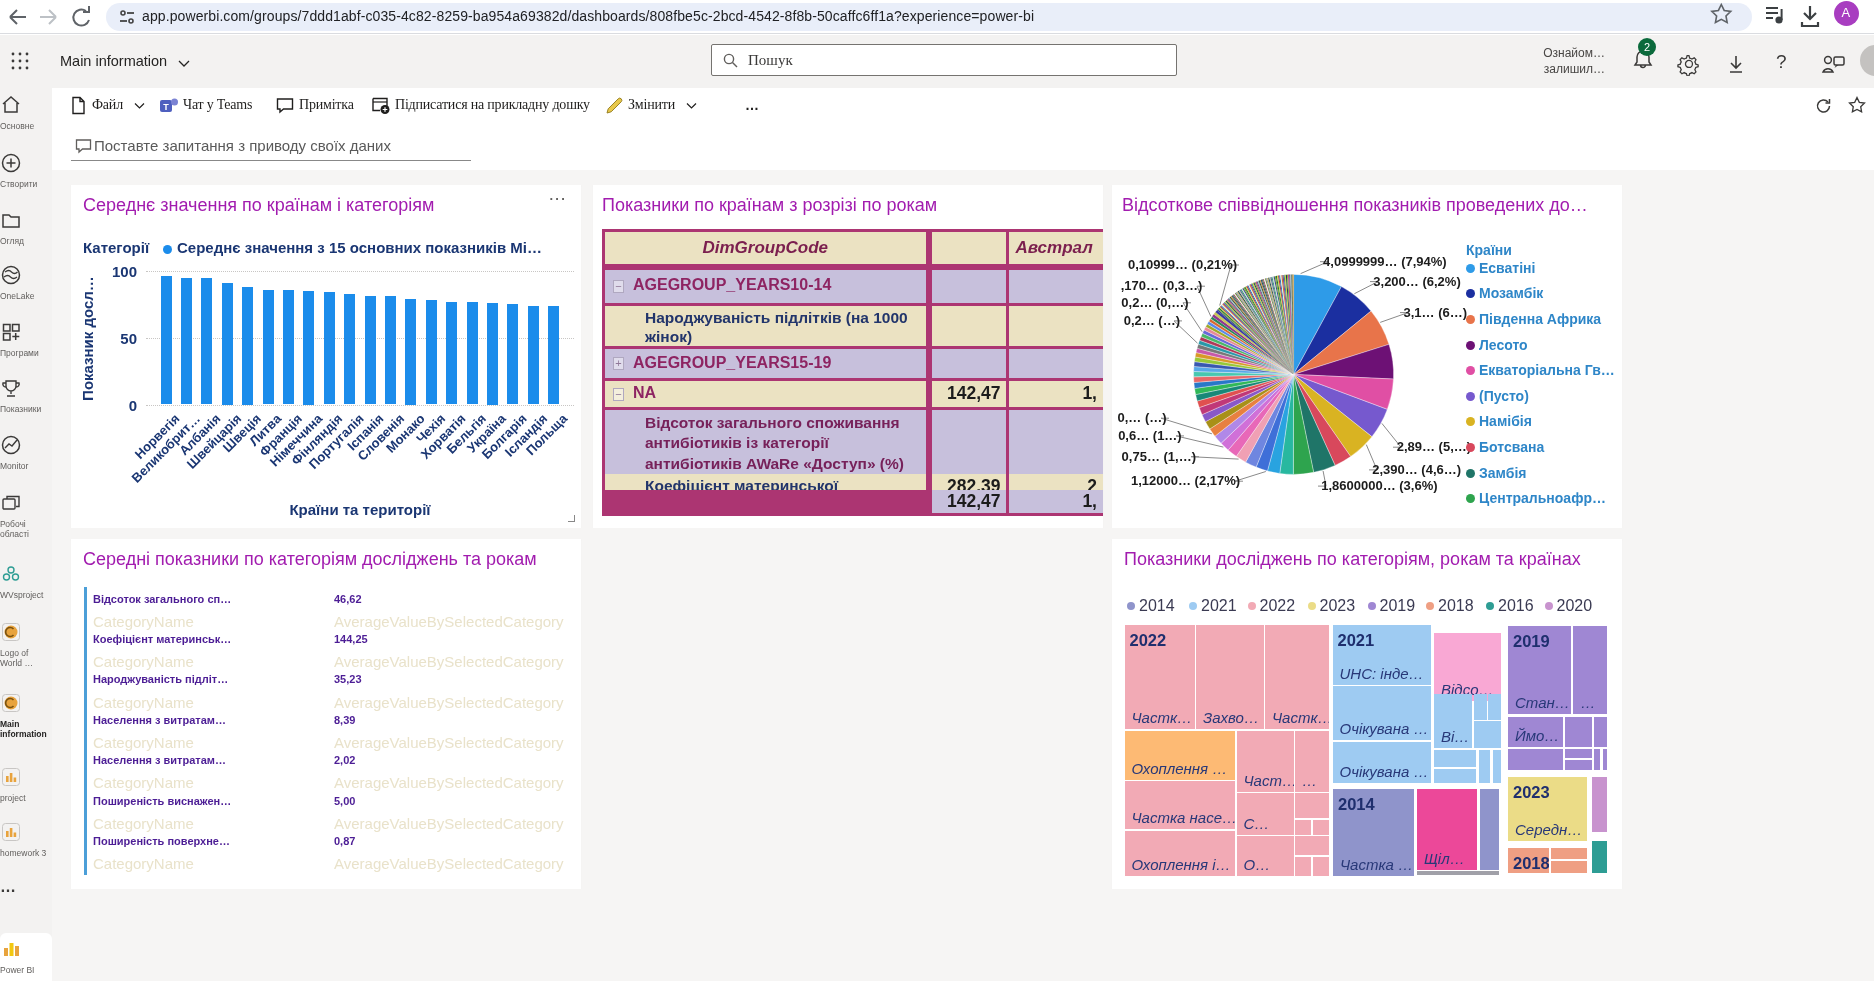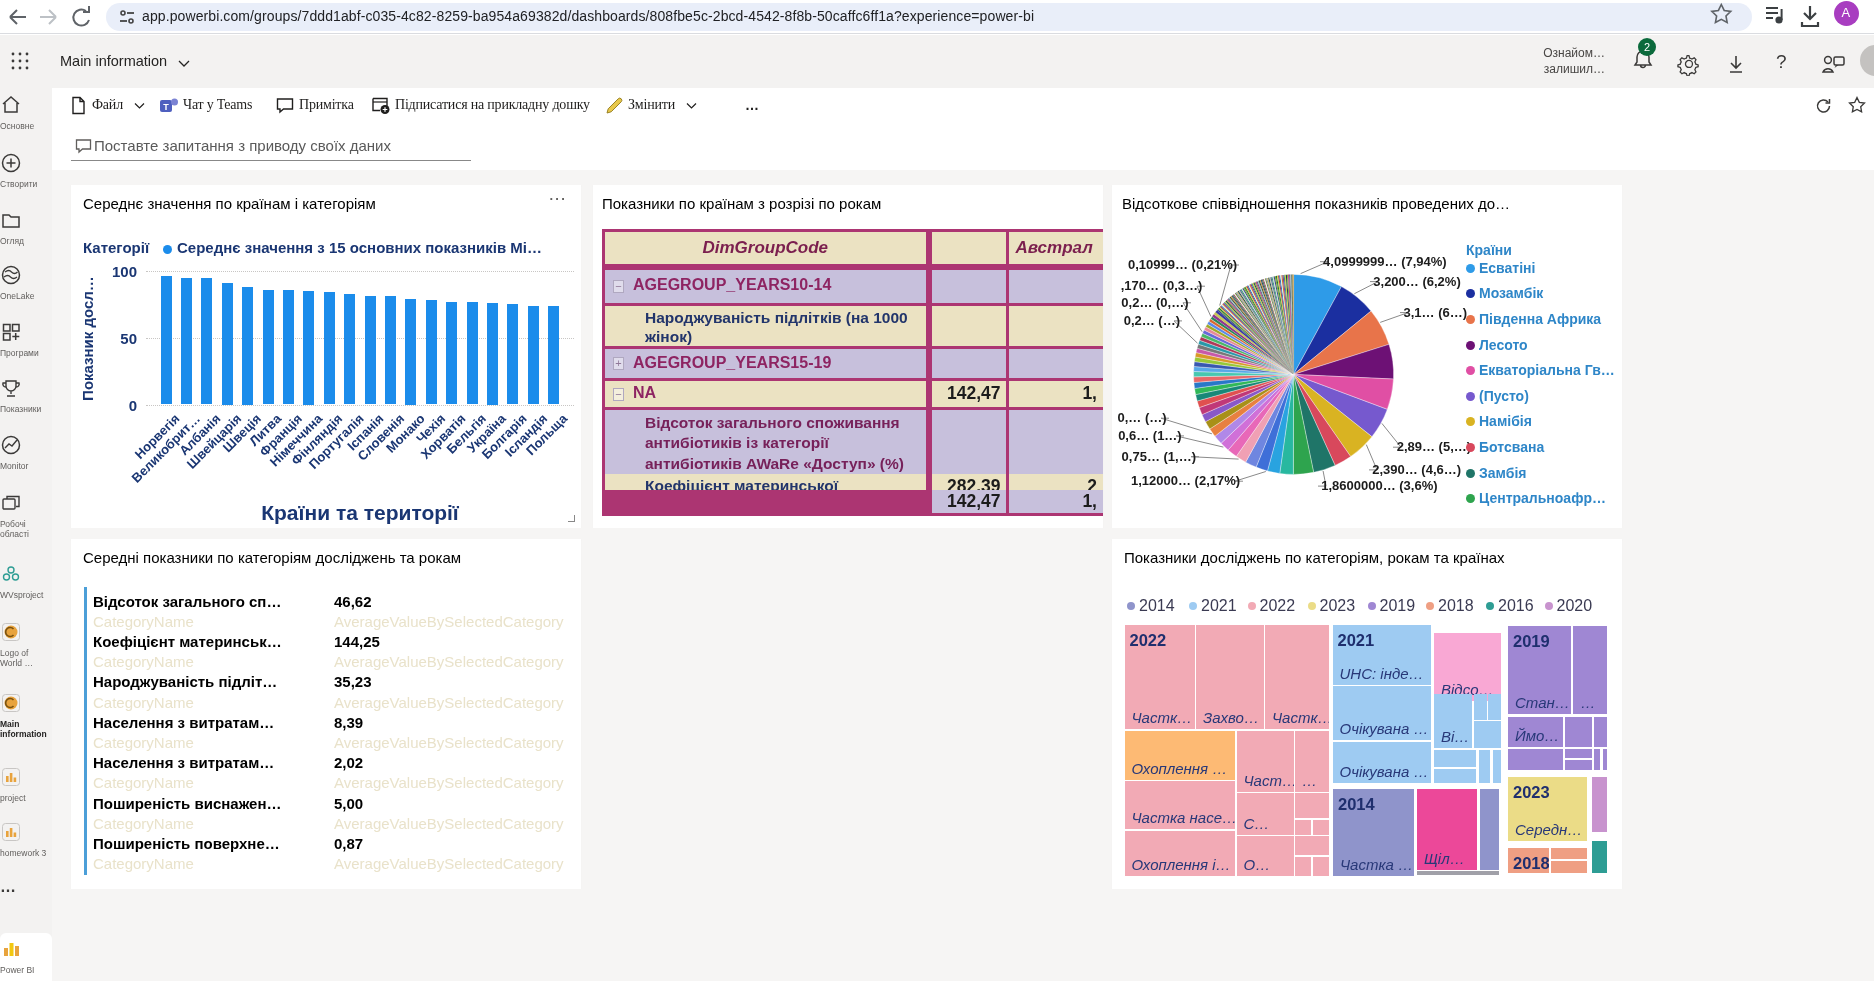--- a/index.html
+++ b/index.html
@@ -12,34 +12,34 @@
 
 #nav{position:absolute;left:0;top:88px;width:52px;height:893px;background:#f3f2f1}
 .nitem{position:absolute;left:0;width:52px;text-align:left;color:#3b3a39}
 .nlab{font-size:8.5px;color:#605e5c;margin-top:1px;white-space:nowrap}
 
 #menurow{position:absolute;left:52px;top:88px;width:1822px;height:33px;background:#fff}
 .mitem{position:absolute;top:0;height:33px;display:flex;align-items:center;font-family:"Liberation Serif",serif;font-size:14px;letter-spacing:-0.2px;color:#201f1e}
 
 #canvas{position:absolute;left:52px;top:170px;width:1822px;height:811px;background:#f6f5f4}
 .tile{position:absolute;background:#fff;box-shadow:0 0.3px 0.9px rgba(0,0,0,.08)}
-.ttitle{position:absolute;left:12px;top:10px;font-size:15px;color:#000000;white-space:nowrap}
+.ttitle{position:absolute;left:12px;top:10px;font-size:18px;color:#a21caf;white-space:nowrap}
 
 .bar{position:absolute;background:#1B8CEB}
 .grid{position:absolute;left:75px;width:428px;border-top:1px dotted #c8c6c4}
 .ylab{position:absolute;width:40px;text-align:right;font-weight:bold;font-size:15px;color:#1A3673}
 .xlab{position:absolute;font-weight:bold;font-size:13px;color:#1A3673;white-space:nowrap;transform:rotate(-45deg);transform-origin:100% 0}
 
 .tc{position:absolute;overflow:hidden}
 .tyear{font-weight:bold;font-size:16.5px;color:#1F2F6E;margin:6px 0 0 5px}
 .tlab{position:absolute;left:7px;font-style:italic;font-size:15px;color:#283878;white-space:nowrap}
 .tmleg{position:absolute;top:58px;font-size:16px;color:#3A3A52;white-space:nowrap}
 .tmdot{display:inline-block;width:8px;height:8px;border-radius:50%;margin-right:4px;vertical-align:1px}
 
-.lname{position:absolute;left:22px;width:470px;font-weight:bold;font-size:15px;color:#000000}
+.lname{position:absolute;left:22px;width:470px;font-weight:bold;font-size:11px;color:#4c1d95}
 .lval{position:absolute;left:241px}
 .lsub{position:absolute;left:22px;width:470px;font-size:15px;color:#E9E2CA;white-space:nowrap}
 .lval2{position:absolute;left:241px}
 
 .plab{position:absolute;font-weight:bold;font-size:13px;color:#1c1c1c;white-space:nowrap}
 .pleg{position:absolute;left:354px;font-weight:bold;font-size:14px;color:#2E86C8;white-space:nowrap}
 .pdot{display:inline-block;width:9px;height:9px;border-radius:50%;margin-right:4px}
 </style></head><body>
 
 <div id="bbar">
@@ -88,20 +88,27 @@
         <circle cx="18" cy="11" r="1.4"></circle>
   <circle cx="4" cy="18" r="1.4"></circle>
         <circle cx="11" cy="18" r="1.4"></circle>
         <circle cx="18" cy="18" r="1.4"></circle>
       </g>
  </svg>
  <div style="position:absolute;left:60px;top:18px;font-size:14.5px;color:#252423">Main information</div>
  <svg width="12" height="12" style="position:absolute;left:178px;top:23px">
       <path d="M1 3 l5 5 5-5" stroke="#252423" stroke-width="1.3" fill="none"></path>
     </svg>
+ <div id="search">
+  <svg width="16" height="16" style="position:absolute;left:11px;top:8px">
+        <circle cx="6" cy="6" r="4.6" stroke="#605e5c" stroke-width="1.4" fill="none"></circle>
+        <line x1="9.5" y1="9.5" x2="14" y2="14" stroke="#605e5c" stroke-width="1.4"></line>
+      </svg>
+  <div style="position:absolute;left:36px;top:7px;font-family:'Liberation Serif',serif;font-size:15px;color:#3b3a39">Пошук</div>
+ </div>
  <div style="position:absolute;left:1505px;top:10px;width:100px;font-size:12px;color:#484644;text-align:right;line-height:16px">Ознайом…<br>залишил…</div>
  <svg width="26" height="26" style="position:absolute;left:1630px;top:12px">
   <path d="M13 4 a6 6 0 0 1 6 6 v5 l2 3 h-16 l2 -3 v-5 a6 6 0 0 1 6 -6 z M10.5 18 a2.5 2.5 0 0 0 5 0" fill="none" stroke="#3b3a39" stroke-width="1.5"></path>
  </svg>
  <div style="position:absolute;left:1638px;top:3px;width:18px;height:18px;border-radius:50%;background:#0B6A3C;color:#fff;font-size:11px;text-align:center;line-height:18px">2</div>
  <svg width="26" height="26" style="position:absolute;left:1678px;top:52px"></svg>
  <svg width="24" height="24" viewBox="0 0 24 24" style="position:absolute;left:1677px;top:17px">
   <path d="M12 8.2 a3.8 3.8 0 1 0 0 7.6 a3.8 3.8 0 1 0 0 -7.6 M12 3 l.8 2.6 a6.6 6.6 0 0 1 2.4 1 l2.5 -1.2 1.9 1.9 -1.2 2.5 a6.6 6.6 0 0 1 1 2.4 l2.6 .8 0 2 -2.6 .8 a6.6 6.6 0 0 1 -1 2.4 l1.2 2.5 -1.9 1.9 -2.5 -1.2 a6.6 6.6 0 0 1 -2.4 1 l-.8 2.6 -2 0 -.8 -2.6 a6.6 6.6 0 0 1 -2.4 -1 l-2.5 1.2 -1.9 -1.9 1.2 -2.5 a6.6 6.6 0 0 1 -1 -2.4 l-2.6 -.8 0 -2 2.6 -.8 a6.6 6.6 0 0 1 1 -2.4 l-1.2 -2.5 1.9 -1.9 2.5 1.2 a6.6 6.6 0 0 1 2.4 -1 l.8 -2.6 z" fill="none" stroke="#3b3a39" stroke-width="1.4" transform="scale(0.92) translate(1,1)"></path>
  </svg>
  <svg width="24" height="24" style="position:absolute;left:1724px;top:17px">
@@ -281,21 +288,21 @@
 <div class="xlab" style="right:205.0px;top:225.5px">Іспанія</div>
 <div class="xlab" style="right:184.6px;top:225.5px">Словенія</div>
 <div class="xlab" style="right:164.2px;top:225.5px">Монако</div>
 <div class="xlab" style="right:143.8px;top:225.5px">Чехія</div>
 <div class="xlab" style="right:123.4px;top:225.5px">Хорватія</div>
 <div class="xlab" style="right:103.0px;top:225.5px">Бельгія</div>
 <div class="xlab" style="right:82.6px;top:225.5px">Україна</div>
 <div class="xlab" style="right:62.2px;top:225.5px">Болгарія</div>
 <div class="xlab" style="right:41.8px;top:225.5px">Ісландія</div>
 <div class="xlab" style="right:21.4px;top:225.5px">Польща</div>
- <div style="position:absolute;left:75px;top:316px;width:428px;text-align:center;font-weight:bold;font-size:21px;color:#1A3673">Країни та території</div>
+ <div style="position:absolute;left:75px;top:316px;width:428px;text-align:center;font-weight:bold;font-size:15px;color:#1A3673">Країни та території</div>
  <div style="position:absolute;right:6px;bottom:6px;width:7px;height:7px;border-right:1.5px solid #888;border-bottom:1.5px solid #888"></div>
 </div>
 
 <div class="tile" style="left:593px;top:185px;width:510px;height:343px">
  <div class="ttitle" style="left:9px">Показники по країнам з розрізі по рокам</div>
  <div style="position:absolute;left:9px;top:44px;width:501px;height:287px;overflow:hidden">
   <div style="position:absolute;left:0;top:0;width:501px;height:287px;background:#AC3572"></div>
   <div style="position:absolute;left:3px;top:3px;width:320.5px;height:32px;background:#EBE2C2;text-align:center;font-weight:bold;font-style:italic;font-size:17px;color:#7B1F4E;line-height:32px">DimGroupCode</div>
   <div style="position:absolute;left:330px;top:3px;width:73.5px;height:32px;background:#EBE2C2"></div>
   <div style="position:absolute;left:406.5px;top:3px;width:94.5px;height:32px;background:#EBE2C2;font-weight:bold;font-style:italic;font-size:17px;color:#7B1F4E;line-height:32px;padding-left:7px">Австрал</div>

